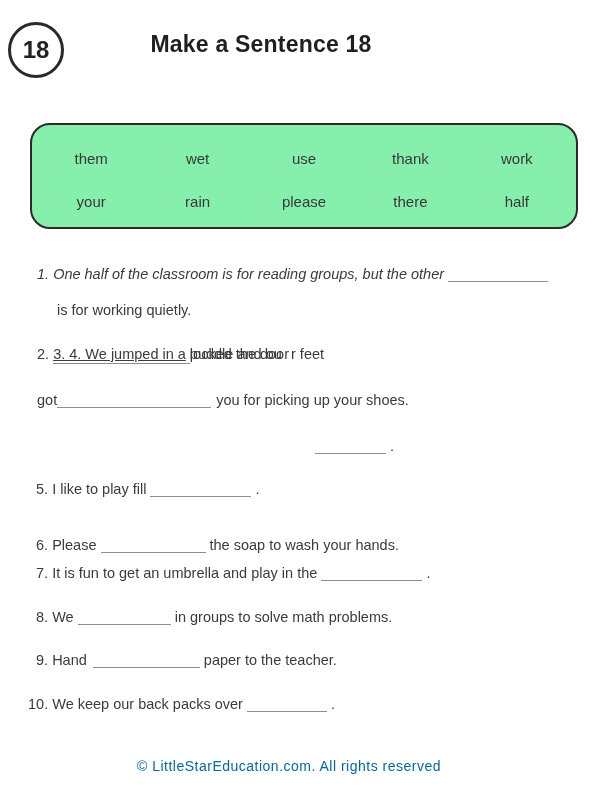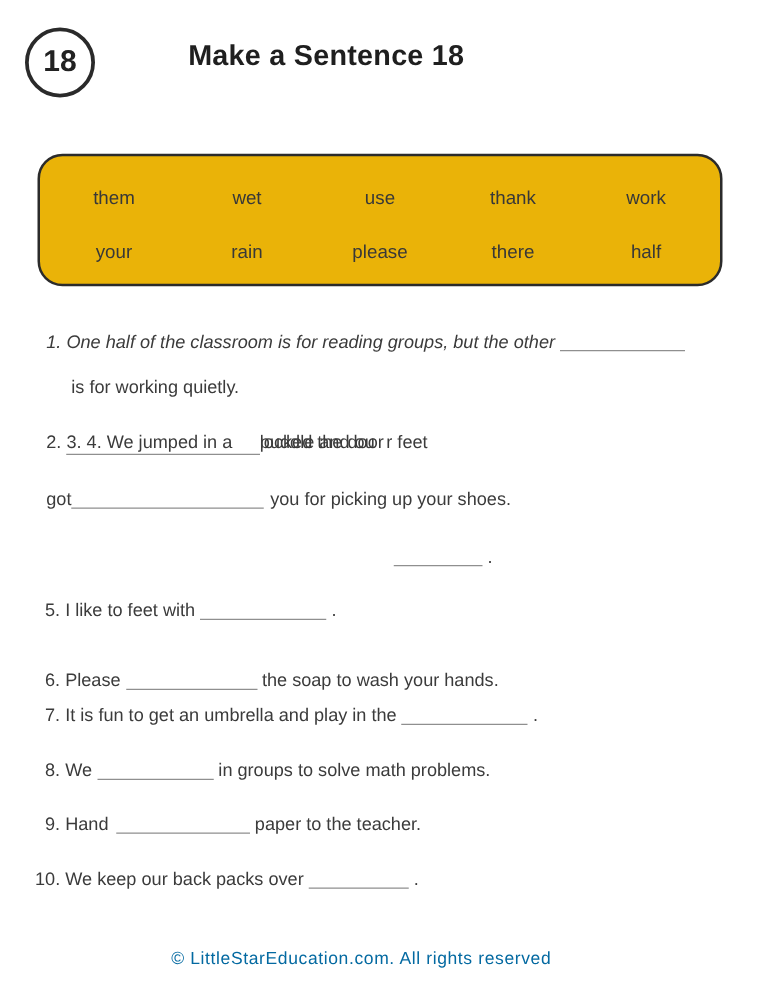--- a/index.html
+++ b/index.html
@@ -2,52 +2,52 @@
 <html><head>
 <meta charset="utf-8">
 <style>
   html,body{margin:0;padding:0;background:#ffffff;}
   .page{
     position:relative;width:612px;height:791px;background:#ffffff;overflow:hidden;
     font-family:"Liberation Sans",sans-serif;color:#3b3b3b;
   }
   
   .badge{
-    position:absolute;left:20px;top:22px;width:50px;height:50px;border:3px solid #2a2a2a;
+    position:absolute;left:8px;top:22px;width:50px;height:50px;border:3px solid #2a2a2a;
     border-radius:50%;display:flex;align-items:center;justify-content:center;
     font-size:24px;font-weight:700;color:#222;
   }
   .title{
     position:absolute;left:0;top:31px;width:522px;text-align:center;
     font-size:23px;font-weight:700;color:#1f1f1f;letter-spacing:0.2px;
   }
   .subtitle{
     position:absolute;left:0;top:80px;width:522px;text-align:center;
     font-size:15.5px;color:#383838;
   }
   
   .bank{
     position:absolute;left:30px;top:123px;width:548px;height:106px;
-    border:2.5px solid #2b2b2b;border-radius:20px;box-sizing:border-box;background:#eab308;
+    border:2.5px solid #2b2b2b;border-radius:20px;box-sizing:border-box;background:#86efac;
   }
   .bank-grid{
     position:absolute;left:0;top:0;right:0;bottom:0;
     display:grid;grid-template-columns:repeat(5,1fr);grid-template-rows:1fr 1fr;
     align-items:center;justify-items:center;padding:12px 6px 4px 6px;
     font-size:15px;color:#383838;
   }
   
   .line{
     position:absolute;white-space:nowrap;font-size:14.5px;line-height:20px;color:#3b3b3b;
   }
   .blank{
     display:inline-block;height:12px;border-bottom:1.5px solid #8f8f8f;vertical-align:-3px;
   }
   .ublank{ 
-    border-bottom:1.5px solid #8f8f8f;padding-bottom:1px;padding-right:22px;
+    border-bottom:1.5px solid #8f8f8f;padding-bottom:1px;padding-right:4px;text-decoration:underline;
   }
   .overlap{position:relative;display:inline-block;vertical-align:baseline;}
   .overlap .top{position:absolute;left:0;top:0;white-space:nowrap;}
   .gap-l{margin-left:5px;}
   .gap-s{margin-left:2px;}
   
   .footer{
     position:absolute;left:0;top:758px;width:578px;text-align:center;
     font-size:14px;color:#0369a1;letter-spacing:0.5px;
   }
@@ -93,21 +93,21 @@
   <div class="line" style="left:37px;top:390px;">
     <span>got</span><span class="blank" style="width:154px;"></span><span class="gap-l">you for picking up your shoes.</span>
   </div>
   <div class="line" style="left:315px;top:436px;">
     <span class="blank" style="width:71px;"></span>
     <span>.</span>
   </div>
 
   <div class="line" style="left:36px;top:479px;">
     <span>5.</span>
-    <span>I like to feet with</span>
+    <span>I like to play fill</span>
     <span class="blank" style="width:101px;"></span>
     <span>.</span>
   </div>
 
   <div class="line" style="left:36px;top:520px;margin-top:15px;">
     <span>6.</span>
     <span>Please</span>
     <span class="blank" style="width:105px;"></span>
     <span>the soap to wash your hands.</span>
   </div>

